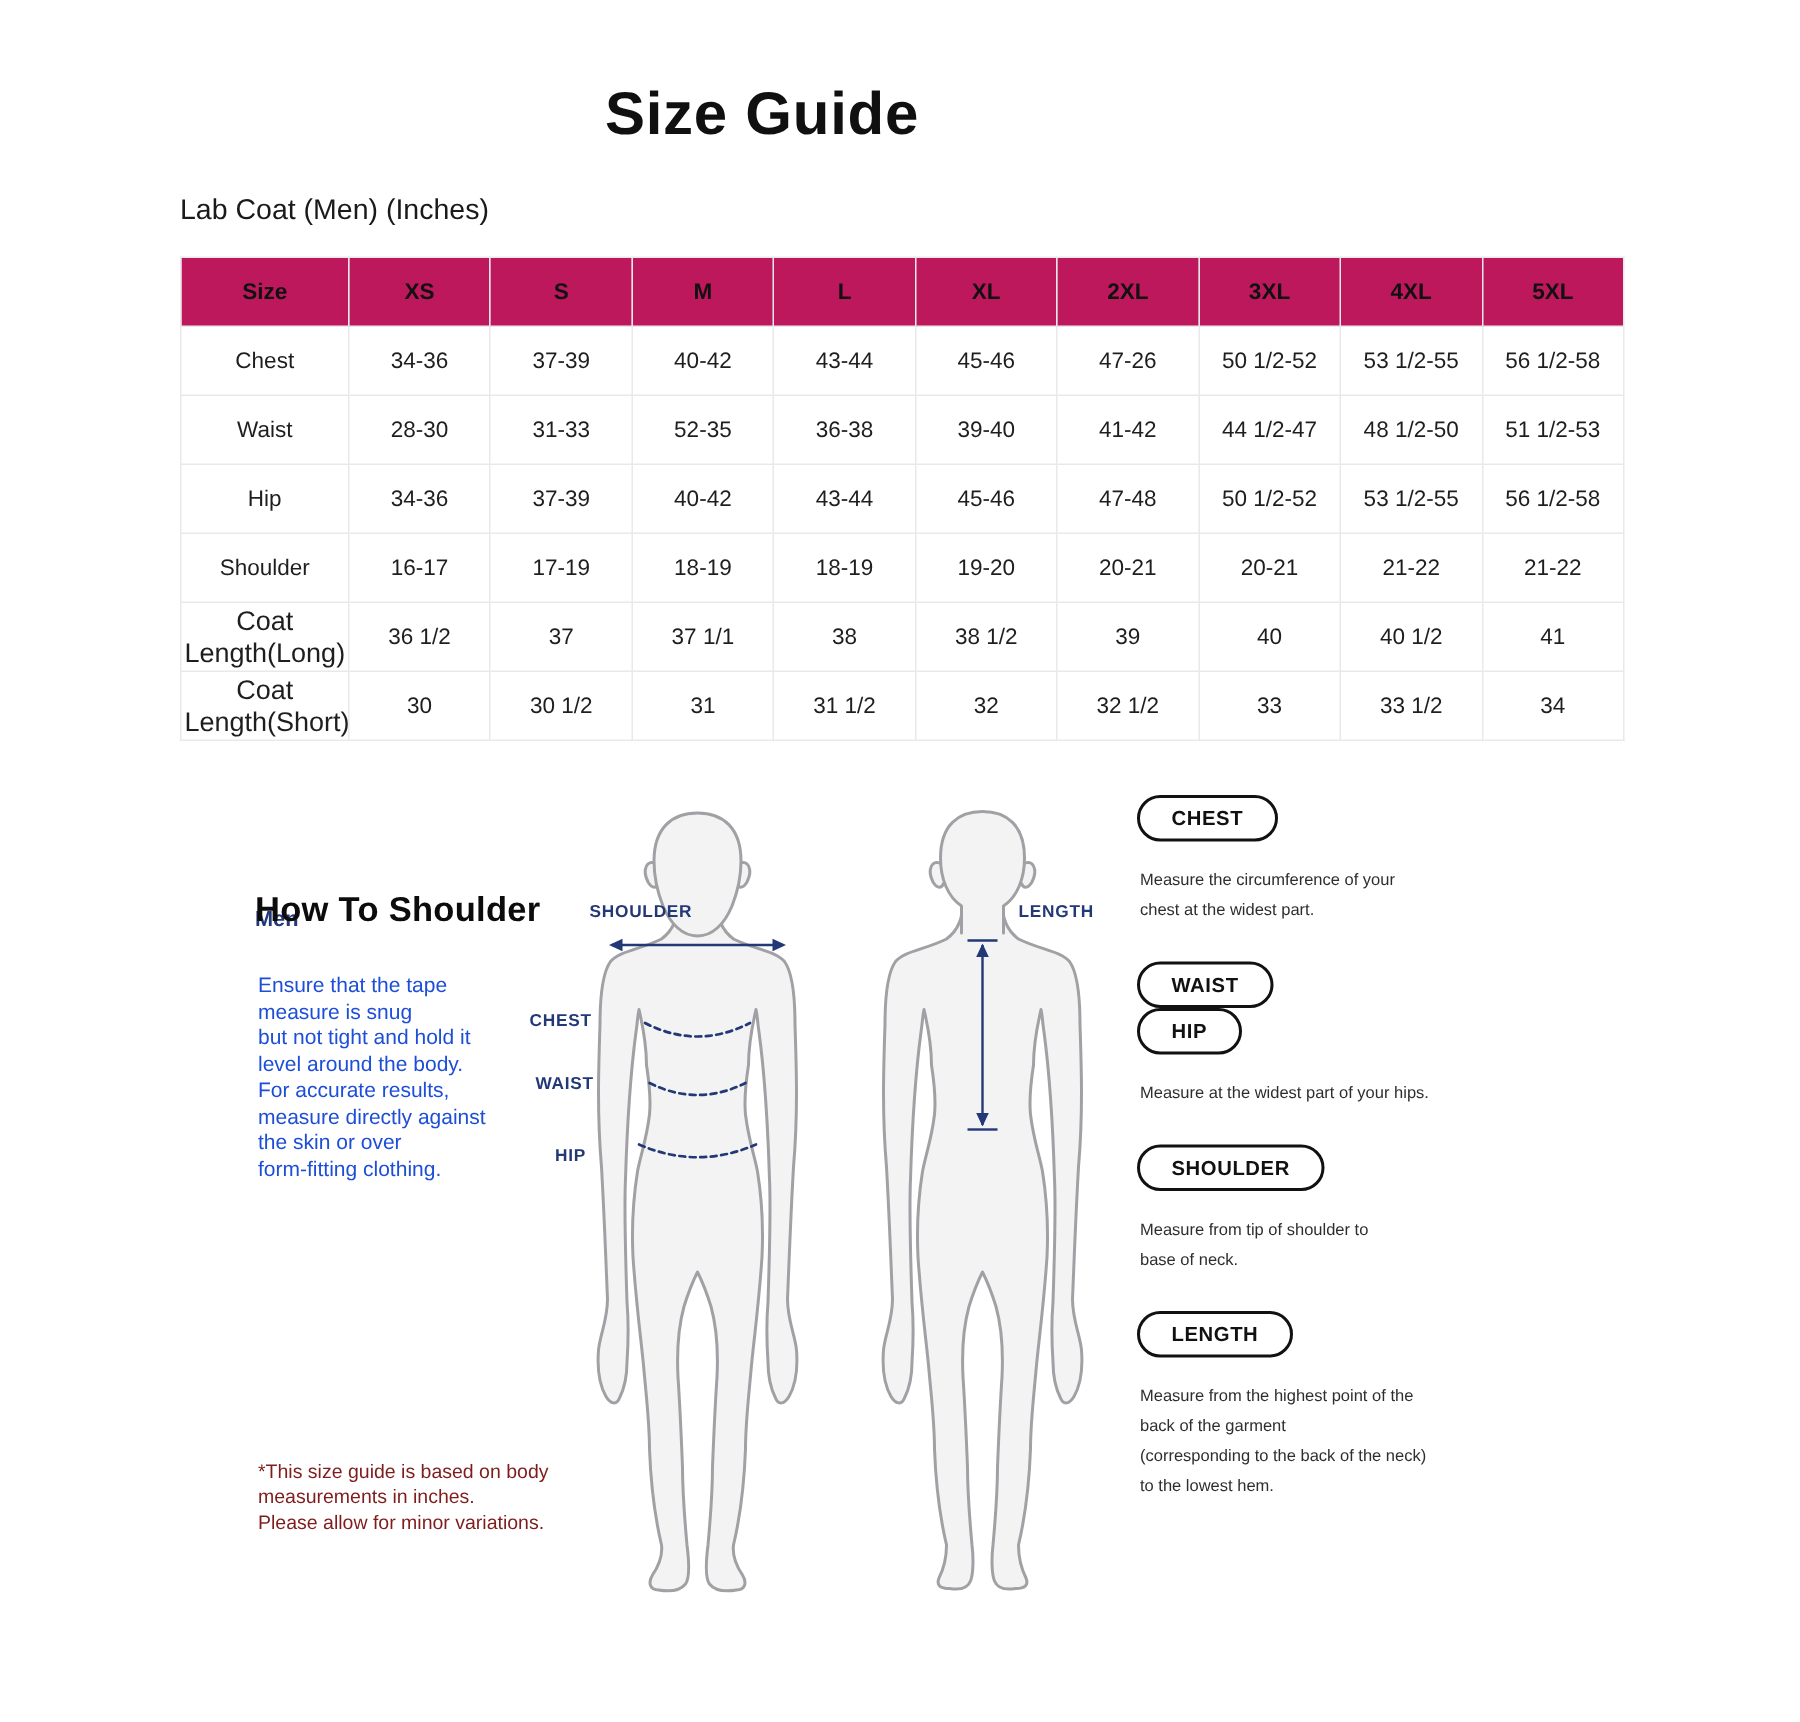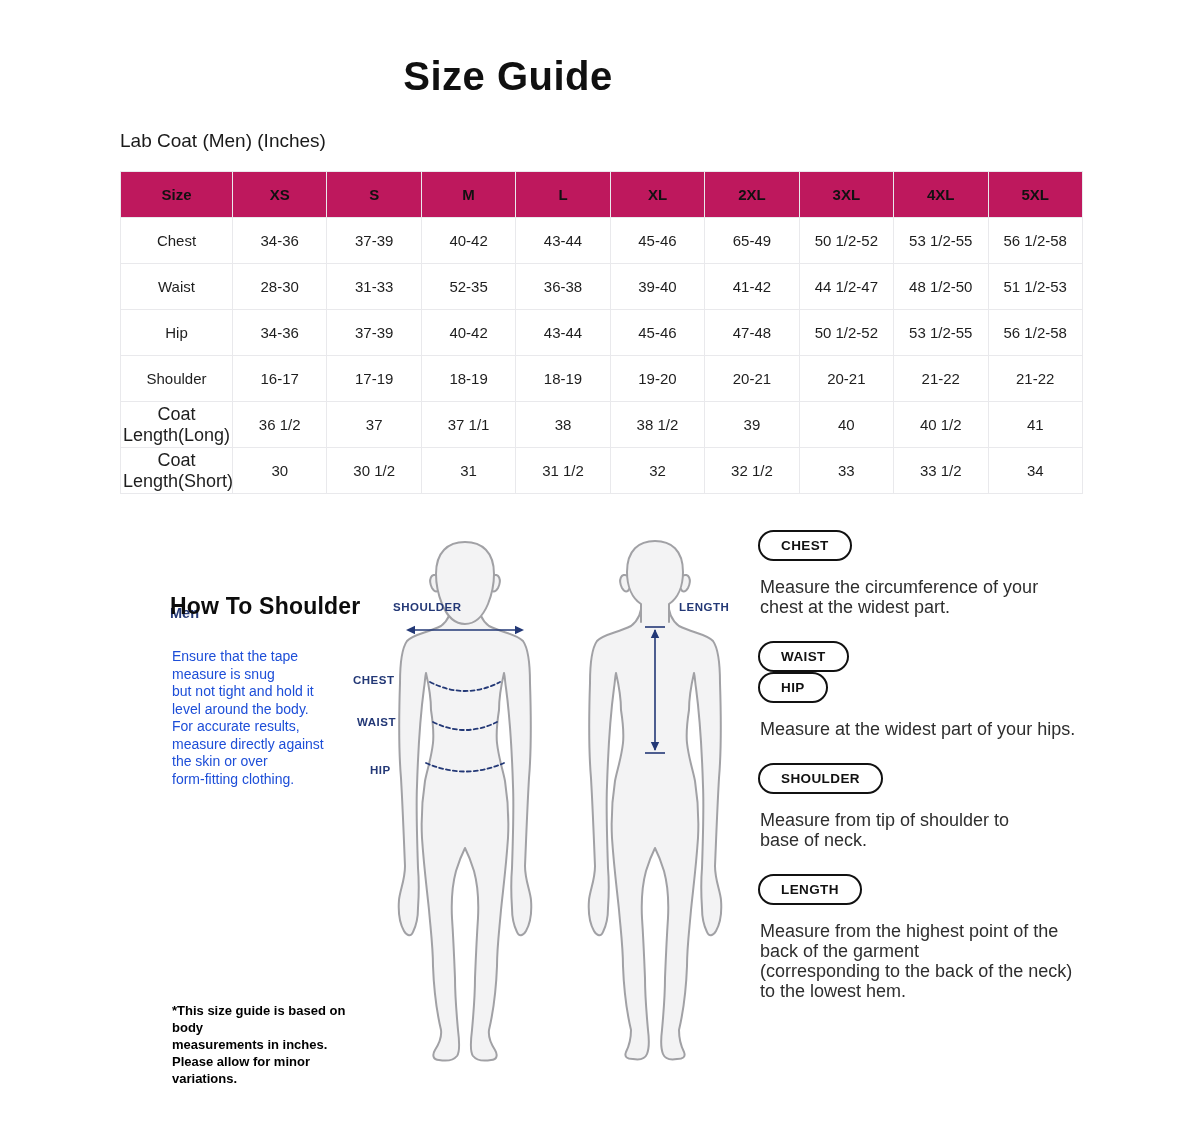--- a/index.html
+++ b/index.html
@@ -37,35 +37,35 @@
   }
   .how-heading {
     position:absolute; left:170px; top:593px;
     font-size:23px; font-weight:bold; color:#0c0c0c; letter-spacing:.2px;
   }
   .instructions {
     position:absolute; left:172px; top:648px; width:180px;
     font-size:14px; line-height:17.5px; color:#1d4ed8; white-space:pre-line;
   }
   .footnote {
-    position:absolute; left:172px; top:1002px; width:200px;
-    font-size:13px; font-weight:bold; line-height:17px; color:#000000;
+    position:absolute; left:172px; top:972px; width:200px;
+    font-size:13px; font-weight:normal; line-height:17px; color:#7f1d1d;
     white-space:pre-line;
   }
   .diagram { position:absolute; left:340px; top:530px; }
 
   .measure-col { position:absolute; left:758px; top:530px; width:340px; }
   .measure-pill {
     display:inline-block; border:2px solid #111; border-radius:17px;
     padding:6px 21px; font-size:13.5px; font-weight:bold;
     letter-spacing:.4px; color:#111; background:#fff;
   }
   .measure-desc {
     margin:16px 0 24px 2px;
-    font-size:18px; line-height:20px; color:#2e2e2e; white-space:pre-line;
+    font-size:11px; line-height:20px; color:#2e2e2e; white-space:pre-line;
   }
 </style>
 </head>
 <body>
 
 <div class="page-title">Size Guide</div>
 <div class="table-title">Lab Coat (Men) (Inches)</div>
 
 <table class="size-table">
   <colgroup id="size-cols">
@@ -95,21 +95,21 @@
       </tr>
     </thead>
   <tbody id="size-body">
       <tr>
         <th>Chest</th>
         <td>34-36</td>
         <td>37-39</td>
         <td>40-42</td>
         <td>43-44</td>
         <td>45-46</td>
-        <td>65-49</td>
+        <td>47-26</td>
         <td>50 1/2-52</td>
         <td>53 1/2-55</td>
         <td>56 1/2-58</td>
       </tr>
       <tr>
         <th>Waist</th>
         <td>28-30</td>
         <td>31-33</td>
         <td>52-35</td>
         <td>36-38</td>

